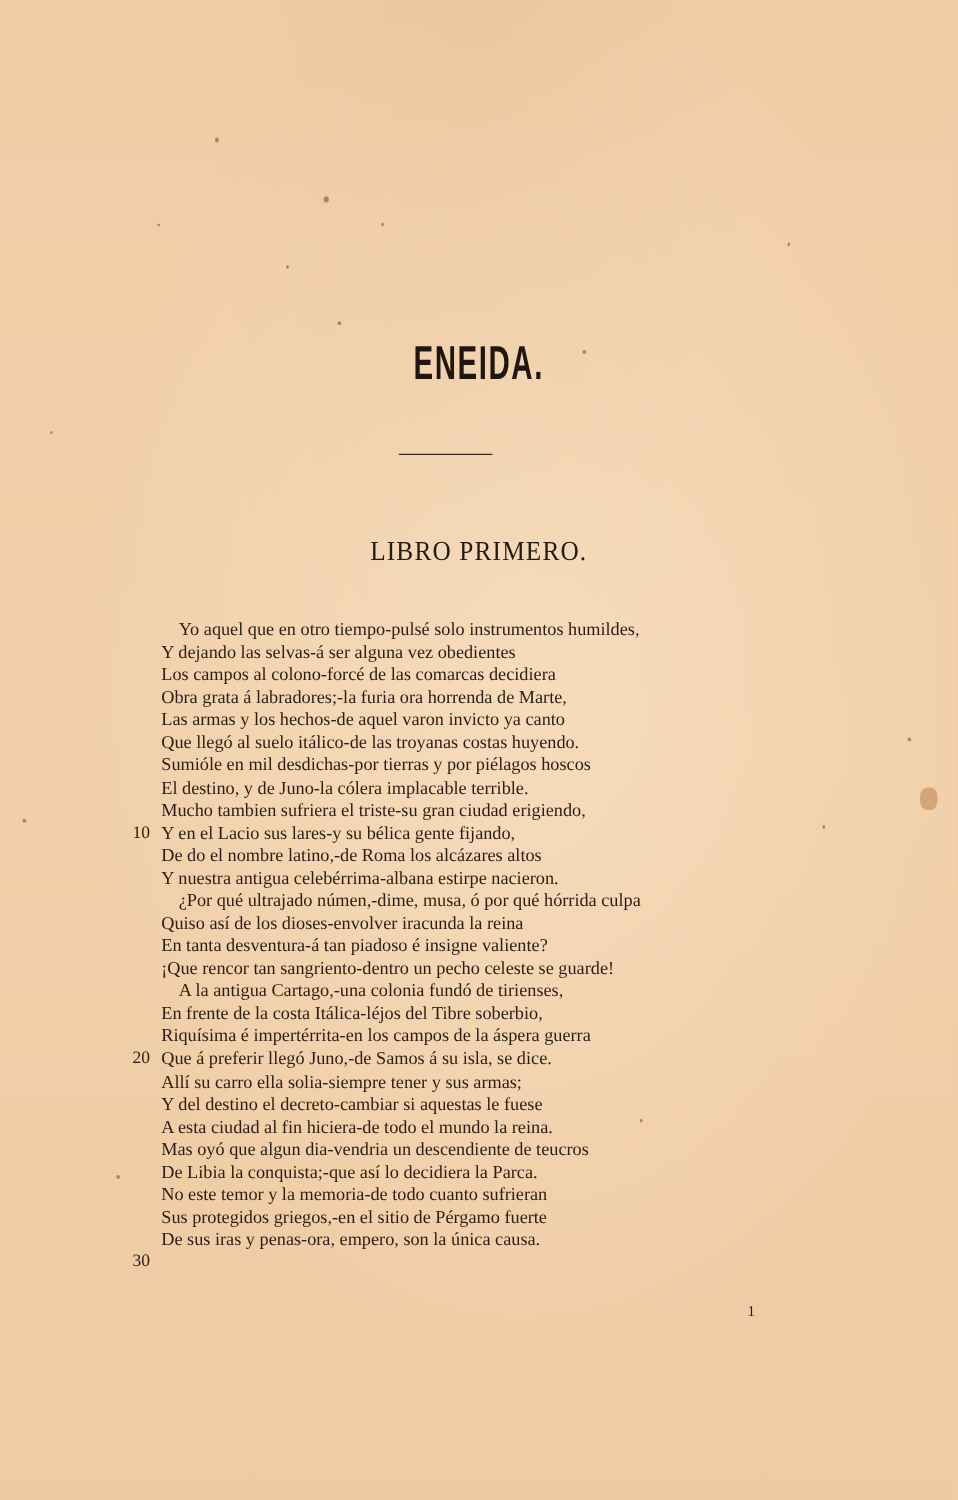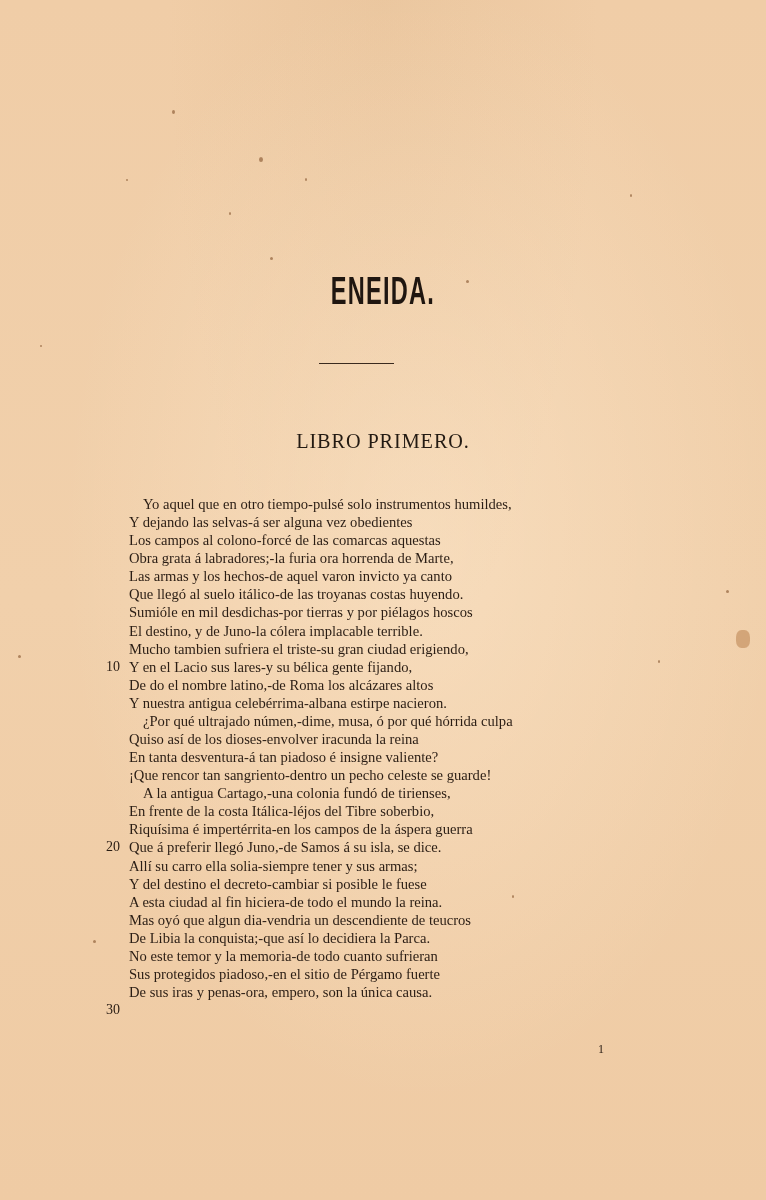--- a/index.html
+++ b/index.html
@@ -90,21 +90,21 @@
   <div class="verse indent">
       <span class="num"></span>
       <span class="txt">Yo aquel que en otro tiempo-pulsé solo instrumentos humildes,</span>
     </div>
   <div class="verse">
       <span class="num"></span>
       <span class="txt">Y dejando las selvas-á ser alguna vez obedientes</span>
     </div>
   <div class="verse">
       <span class="num"></span>
-      <span class="txt">Los campos al colono-forcé de las comarcas aquestas</span>
+      <span class="txt">Los campos al colono-forcé de las comarcas decidiera</span>
     </div>
   <div class="verse">
       <span class="num"></span>
       <span class="txt">Obra grata á labradores;-la furia ora horrenda de Marte,</span>
     </div>
   <div class="verse">
       <span class="num"></span>
       <span class="txt">Las armas y los hechos-de aquel varon invicto ya canto</span>
     </div>
   <div class="verse">
@@ -166,41 +166,41 @@
   <div class="verse">
       <span class="num">20</span>
       <span class="txt">Que á preferir llegó Juno,-de Samos á su isla, se dice.</span>
     </div>
   <div class="verse">
       <span class="num"></span>
       <span class="txt">Allí su carro ella solia-siempre tener y sus armas;</span>
     </div>
   <div class="verse">
       <span class="num"></span>
-      <span class="txt">Y del destino el decreto-cambiar si posible le fuese</span>
+      <span class="txt">Y del destino el decreto-cambiar si aquestas le fuese</span>
     </div>
   <div class="verse">
       <span class="num"></span>
       <span class="txt">A esta ciudad al fin hiciera-de todo el mundo la reina.</span>
     </div>
   <div class="verse">
       <span class="num"></span>
       <span class="txt">Mas oyó que algun dia-vendria un descendiente de teucros</span>
     </div>
   <div class="verse">
       <span class="num"></span>
       <span class="txt">De Libia la conquista;-que así lo decidiera la Parca.</span>
     </div>
   <div class="verse">
       <span class="num"></span>
       <span class="txt">No este temor y la memoria-de todo cuanto sufrieran</span>
     </div>
   <div class="verse">
       <span class="num"></span>
-      <span class="txt">Sus protegidos piadoso,-en el sitio de Pérgamo fuerte</span>
+      <span class="txt">Sus protegidos griegos,-en el sitio de Pérgamo fuerte</span>
     </div>
   <div class="verse">
       <span class="num"></span>
       <span class="txt">De sus iras y penas-ora, empero, son la única causa.</span>
     </div>
   <div class="verse">
       <span class="num">30</span>
     </div>
 </div>
 

